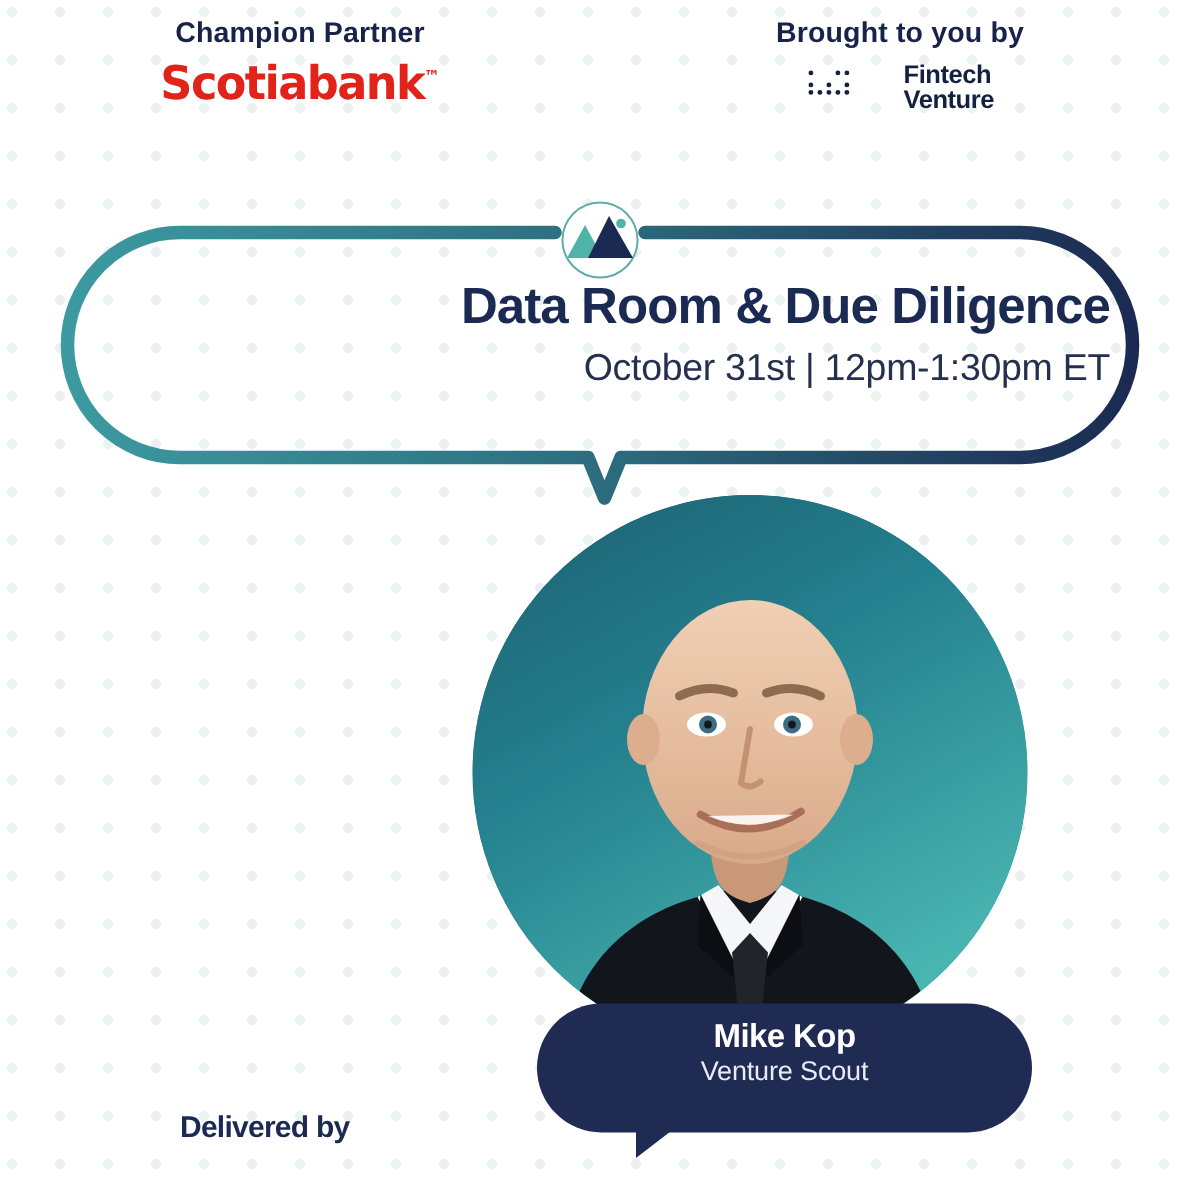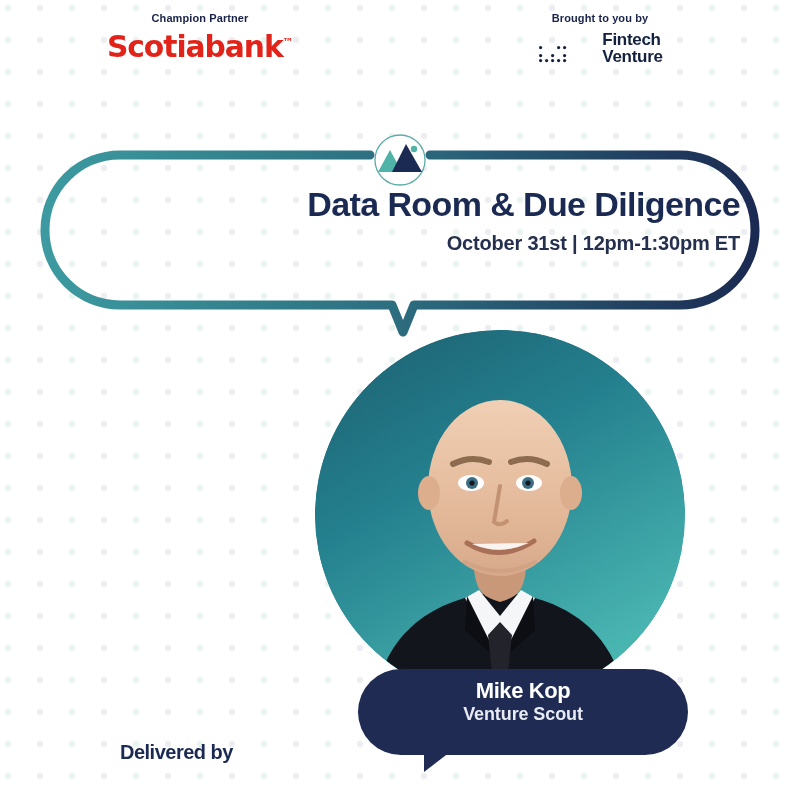--- a/index.html
+++ b/index.html
@@ -23,33 +23,33 @@
   
   .logo-row{
     position:absolute;top:0;left:0;width:800px;height:98px;
     display:flex;align-items:flex-start;
   }
   .logo-cell{
     flex:1 1 0;display:flex;flex-direction:column;
     align-items:center;justify-content:flex-start;padding-top:12px;
   }
   .logo-caption{
-    font-size:11px;font-weight:bold;color:#18234a;
+    font-size:19px;font-weight:bold;color:#18234a;
     letter-spacing:.1px;margin-bottom:7px;white-space:nowrap;
   }
   
   .scotia{
     font-family:"DejaVu Sans", sans-serif;
     font-size:31px;font-weight:bold;color:#e2231a;
     letter-spacing:-1.1px;line-height:1;position:relative;
     transform:scaleX(.96);
   }
   .scotia .tm{font-size:11px;vertical-align:super;letter-spacing:0;}
   
-  .fc{display:flex;align-items:flex-end;gap:25px;}
+  .fc{display:flex;align-items:flex-start;gap:25px;}
   .fc-mark{display:block;}
   .fc-word{
     font-size:17px;font-weight:bold;color:#14203f;line-height:1.02;
     letter-spacing:-.3px;text-align:left;
   }
   
   .mc{position:relative;width:108px;height:46px;}
   .mc .c{position:absolute;top:0;width:46px;height:46px;border-radius:50%;}
   .mc .red{left:16px;background:#eb001b;}
   .mc .yel{left:46px;background:#f79e1b;}
@@ -62,42 +62,42 @@
   .bubble-svg{position:absolute;left:0;top:0;}
   .bubble-icon{position:absolute;left:370px;top:22px;width:60px;height:60px;}
   .bubble-text{
     position:absolute;left:60px;top:78px;width:680px;text-align:right;
   }
   .bubble-title{
     font-size:34px;font-weight:bold;color:#1b2a52;
     letter-spacing:-.6px;line-height:1.1;margin:0;
   }
   .bubble-sub{
-    font-size:20px;font-weight:bold;color:#25304f;
+    font-size:25px;font-weight:normal;color:#25304f;
     letter-spacing:-.2px;margin:9px 0 0 0;line-height:1.1;
   }
   
   .photo{
     position:absolute;left:315px;top:330px;width:370px;height:370px;
     border-radius:50%;overflow:hidden;
     background:linear-gradient(150deg,#1d6372 0%,#22798a 38%,#3aa3a6 72%,#45b2b0 100%);
   }
   .photo svg{display:block;}
   
   .delivered{
     position:absolute;left:120px;top:741px;
     font-size:20px;font-weight:bold;color:#1b2a52;letter-spacing:-.5px;text-align:center;
   }
   
   .badge-wrap{position:absolute;left:358px;top:666px;width:340px;height:110px;}
   .badge-text{
     position:absolute;left:0;top:12px;width:330px;text-align:center;color:#fff;
   }
   .badge-name{font-size:22px;font-weight:bold;letter-spacing:-.4px;line-height:1.15;}
-  .badge-role{font-size:18px;font-weight:bold;color:#e8ebf3;letter-spacing:-.1px;margin-top:1px;}
+  .badge-role{font-size:18px;font-weight:normal;color:#e8ebf3;letter-spacing:-.1px;margin-top:1px;}
 </style>
 </head>
 <body>
 
 <div id="poster">
 
   <div class="logo-row">
 
     <div class="logo-cell">
       <div class="logo-caption">Champion Partner</div>

